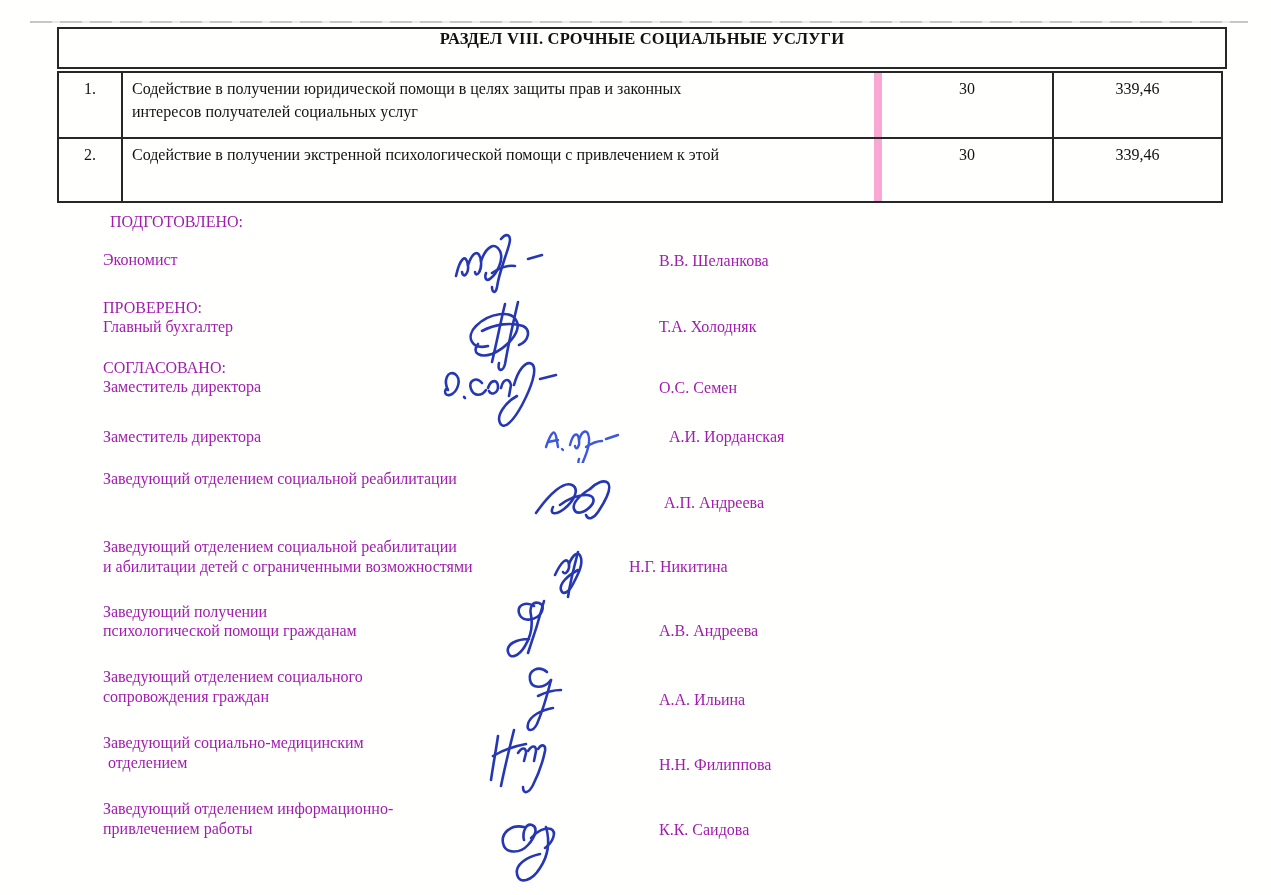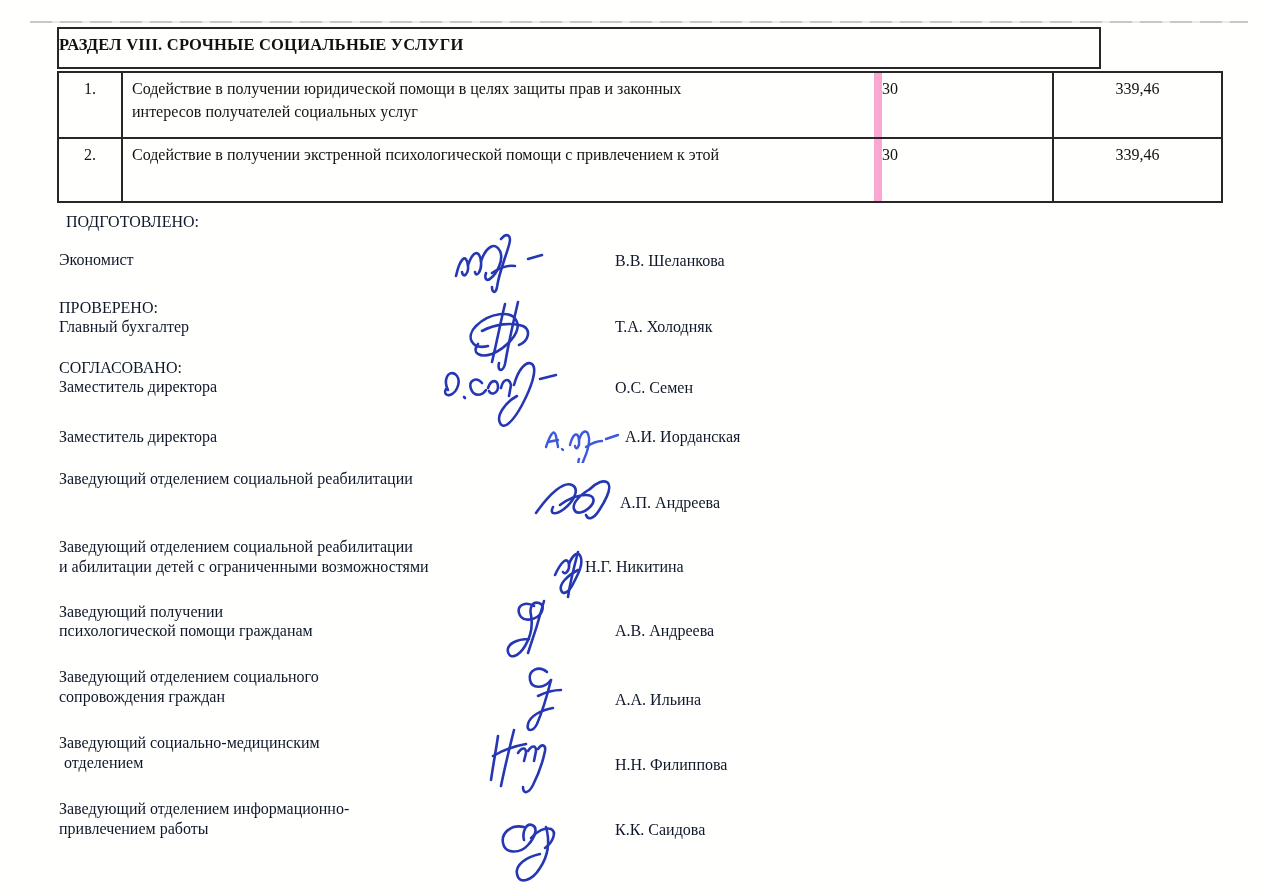--- a/index.html
+++ b/index.html
@@ -11,41 +11,41 @@
     color:#161616;
     overflow:hidden;
   }
   .artifact-line{
     position:absolute;left:30px;top:21px;width:1218px;height:2px;
     background:repeating-linear-gradient(90deg,#9a9a9a 0 22px,#d8d8d8 22px 30px);
     opacity:.55;
   }
   
   .tbl-header{
-    position:absolute;left:57px;top:27px;width:1044px;height:42px;
+    position:absolute;left:57px;top:27px;width:1170px;height:42px;
     border:2px solid #272727;box-sizing:border-box;
-    font-weight:bold;font-size:16.5px;
-    padding-top:6px;letter-spacing:.2px;color:#111;
+    text-align:center;font-weight:bold;font-size:16.5px;
+    letter-spacing:.2px;color:#111;
   }
   .tbl-body{
     position:absolute;left:57px;top:71px;width:1166px;height:132px;
     border:2px solid #272727;box-sizing:border-box;
   }
   .tbl-row{display:flex;box-sizing:border-box;}
   .tbl-row.first{height:66px;border-bottom:2px solid #272727;}
   .tbl-row.second{height:62px;}
   .cell{box-sizing:border-box;font-size:16px;line-height:23px;color:#131313;}
   .cell.num{width:64px;border-right:2px solid #272727;text-align:center;padding-top:4px;}
   .cell.desc{width:759px;border-right:8px solid #f9a8d4;padding:4px 14px 0 9px;}
-  .cell.qty{width:172px;border-right:2px solid #272727;text-align:left;padding-top:4px;}
+  .cell.qty{width:172px;border-right:2px solid #272727;text-align:center;padding-top:4px;}
   .cell.price{flex:1;text-align:center;padding-top:4px;}
   
   .line{
     position:absolute;font-size:16px;line-height:19px;
-    color:#0f172a;white-space:nowrap;
+    color:#a21caf;white-space:nowrap;margin-left:44px;
   }
   .sig{position:absolute;}
   .sig svg{display:block;}
 </style>
 </head>
 <body>
 
 <div class="page">
 
   <div class="artifact-line"></div>

